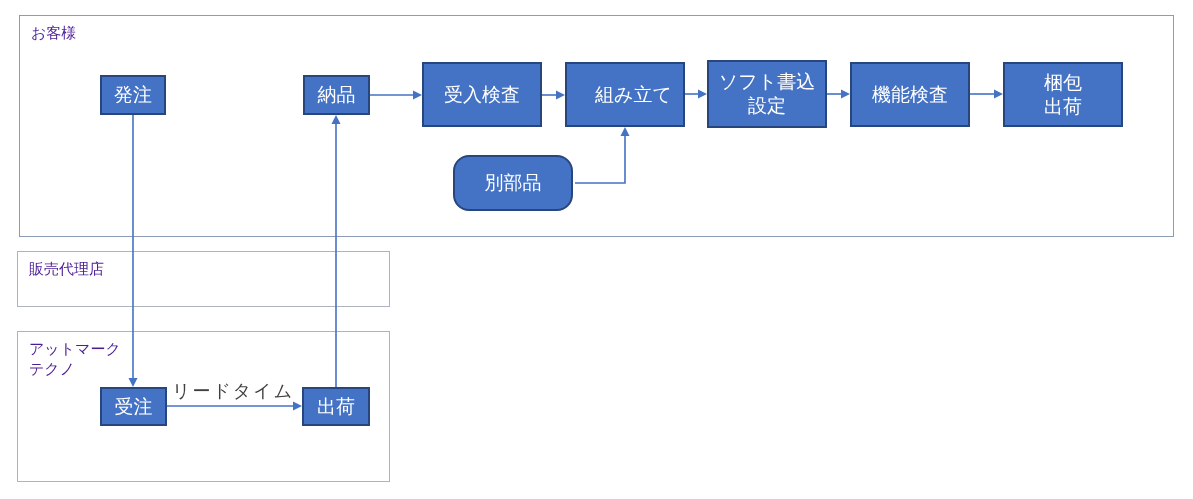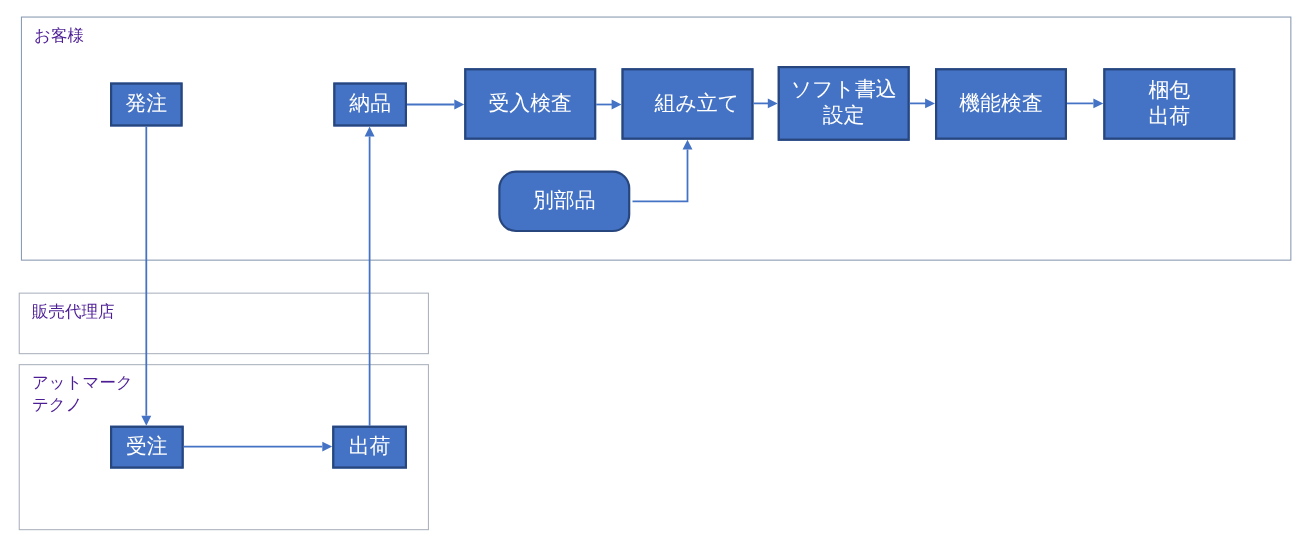--- a/index.html
+++ b/index.html
@@ -64,21 +64,21 @@
 </style>
 </head>
 <body>
 
 <div id="canvas">
 
   <div class="lane lane-customer" style="left:19px; top:15px; width:1155px; height:222px;">
     <div class="lane-label">お客様</div>
   </div>
 
-  <div class="lane lane-gray" style="left:17px; top:251px; width:373px; height:56px;margin-top:15px;">
+  <div class="lane lane-gray" style="left:17px; top:251px; width:373px; height:56px;">
     <div class="lane-label">販売代理店</div>
   </div>
 
   <div class="lane lane-gray" style="left:17px; top:331px; width:373px; height:151px;">
     <div class="lane-label">アットマーク
 テクノ</div>
   </div>
 
   <div class="node" style="left:100px; top:75px; width:66px; height:40px;">発注</div>
 
@@ -95,20 +95,21 @@
 
   <div class="node" style="left:1003px; top:62px; width:120px; height:65px;">梱包
 出荷</div>
 
   <div class="node node-rounded" style="left:453px; top:155px; width:120px; height:56px;">別部品</div>
 
   <div class="node" style="left:100px; top:387px; width:67px; height:39px;">受注</div>
 
   <div class="node" style="left:302px; top:387px; width:68px; height:39px;">出荷</div>
 
+  <div class="edge-label" style="left:172px; top:379px;">リードタイム</div>
 
   <svg id="connector-layer" viewBox="0 0 1193 499" xmlns="http://www.w3.org/2000/svg">
 
     <g>
       <line x1="370" y1="95" x2="413" y2="95"></line>
       <polygon points="422,95 413,90.5 413,99.5"></polygon>
     </g>
 
     <g>
       <line x1="542" y1="95" x2="557" y2="95"></line>

